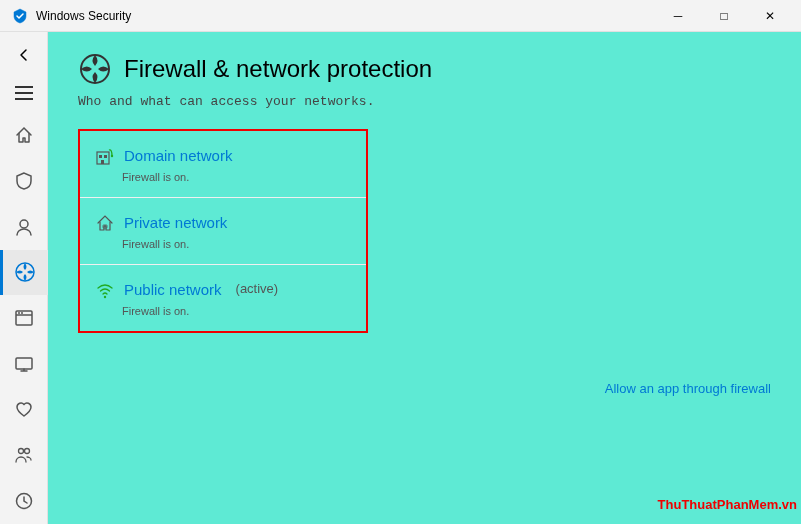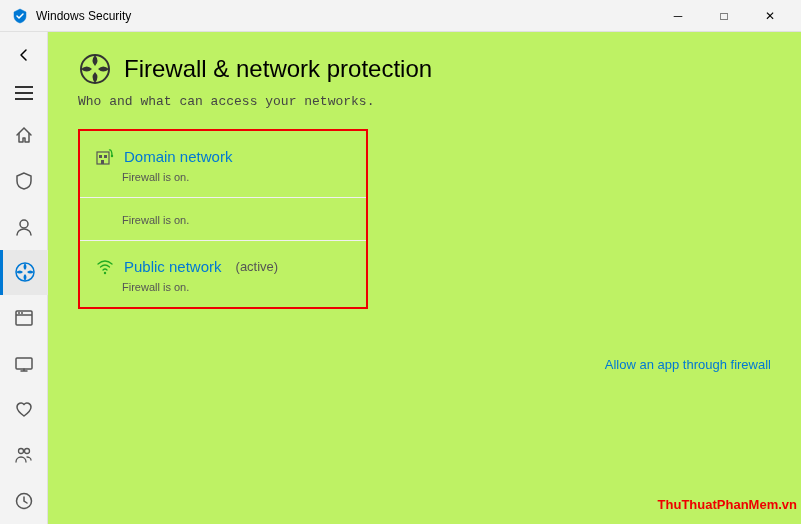--- a/index.html
+++ b/index.html
@@ -102,21 +102,21 @@
       display: flex;
       align-items: center;
       justify-content: center;
       cursor: pointer;
       color: #000;
     }
 
     
     .main-content {
       flex: 1;
-      background: #bef264;
+      background: #5eead4;
       padding: 20px 30px 16px 30px;
       overflow-y: auto;
     }
 
     .page-header {
       display: flex;
       align-items: center;
       gap: 12px;
       margin-bottom: 8px;
     }
@@ -141,21 +141,20 @@
     }
     .network-card {
       padding: 16px 16px 14px 16px;
       cursor: pointer;
       border-bottom: 1px solid #f0f0f0;
     }
     .network-card:last-child { border-bottom: none; }
 
     .network-card-header {
       display: flex;
-      align-items: center;
       gap: 10px;
       margin-bottom: 6px;
     }
     .network-card-title {
       font-size: 15px;
       color: #0078d4;
       font-weight: 400;
       text-decoration: none;
     }
     .network-active-badge {
@@ -323,20 +322,30 @@
             <path d="M13 3 Q16 2 16 9" stroke="#22aa22" stroke-width="1.3" fill="none"></path>
             <circle cx="16" cy="9" r="1.2" fill="#22aa22"></circle>
           </svg>
           <a class="network-card-title">Domain network</a>
         </div>
         <p class="network-card-status">Firewall is on.</p>
       </div>
 
       
       <div class="network-card">
+        <div class="network-card-header">
+
+          <svg width="18" height="18" viewBox="0 0 18 18" fill="none">
+            <path d="M2 9L9 2l7 7" stroke="#555" stroke-width="1.2" fill="none" stroke-linecap="round"></path>
+            <path d="M4 8v8h4v-4h2v4h4V8" stroke="#555" stroke-width="1.2" fill="none" stroke-linecap="round" stroke-linejoin="round"></path>
+            <rect x="7" y="11" width="4" height="3" rx="0.5" stroke="#555" stroke-width="0.8" fill="none"></rect>
+            <circle cx="9" cy="12" r="0.7" fill="#555"></circle>
+          </svg>
+          <a class="network-card-title">Private network</a>
+        </div>
         <p class="network-card-status">Firewall is on.</p>
       </div>
 
       
       <div class="network-card">
         <div class="network-card-header">
 
           <svg width="18" height="18" viewBox="0 0 18 18" fill="none">
             <path d="M2 7 Q9 1 16 7" stroke="#22aa22" stroke-width="1.3" fill="none" stroke-linecap="round"></path>
             <path d="M4.5 10 Q9 6 13.5 10" stroke="#22aa22" stroke-width="1.3" fill="none" stroke-linecap="round"></path>

